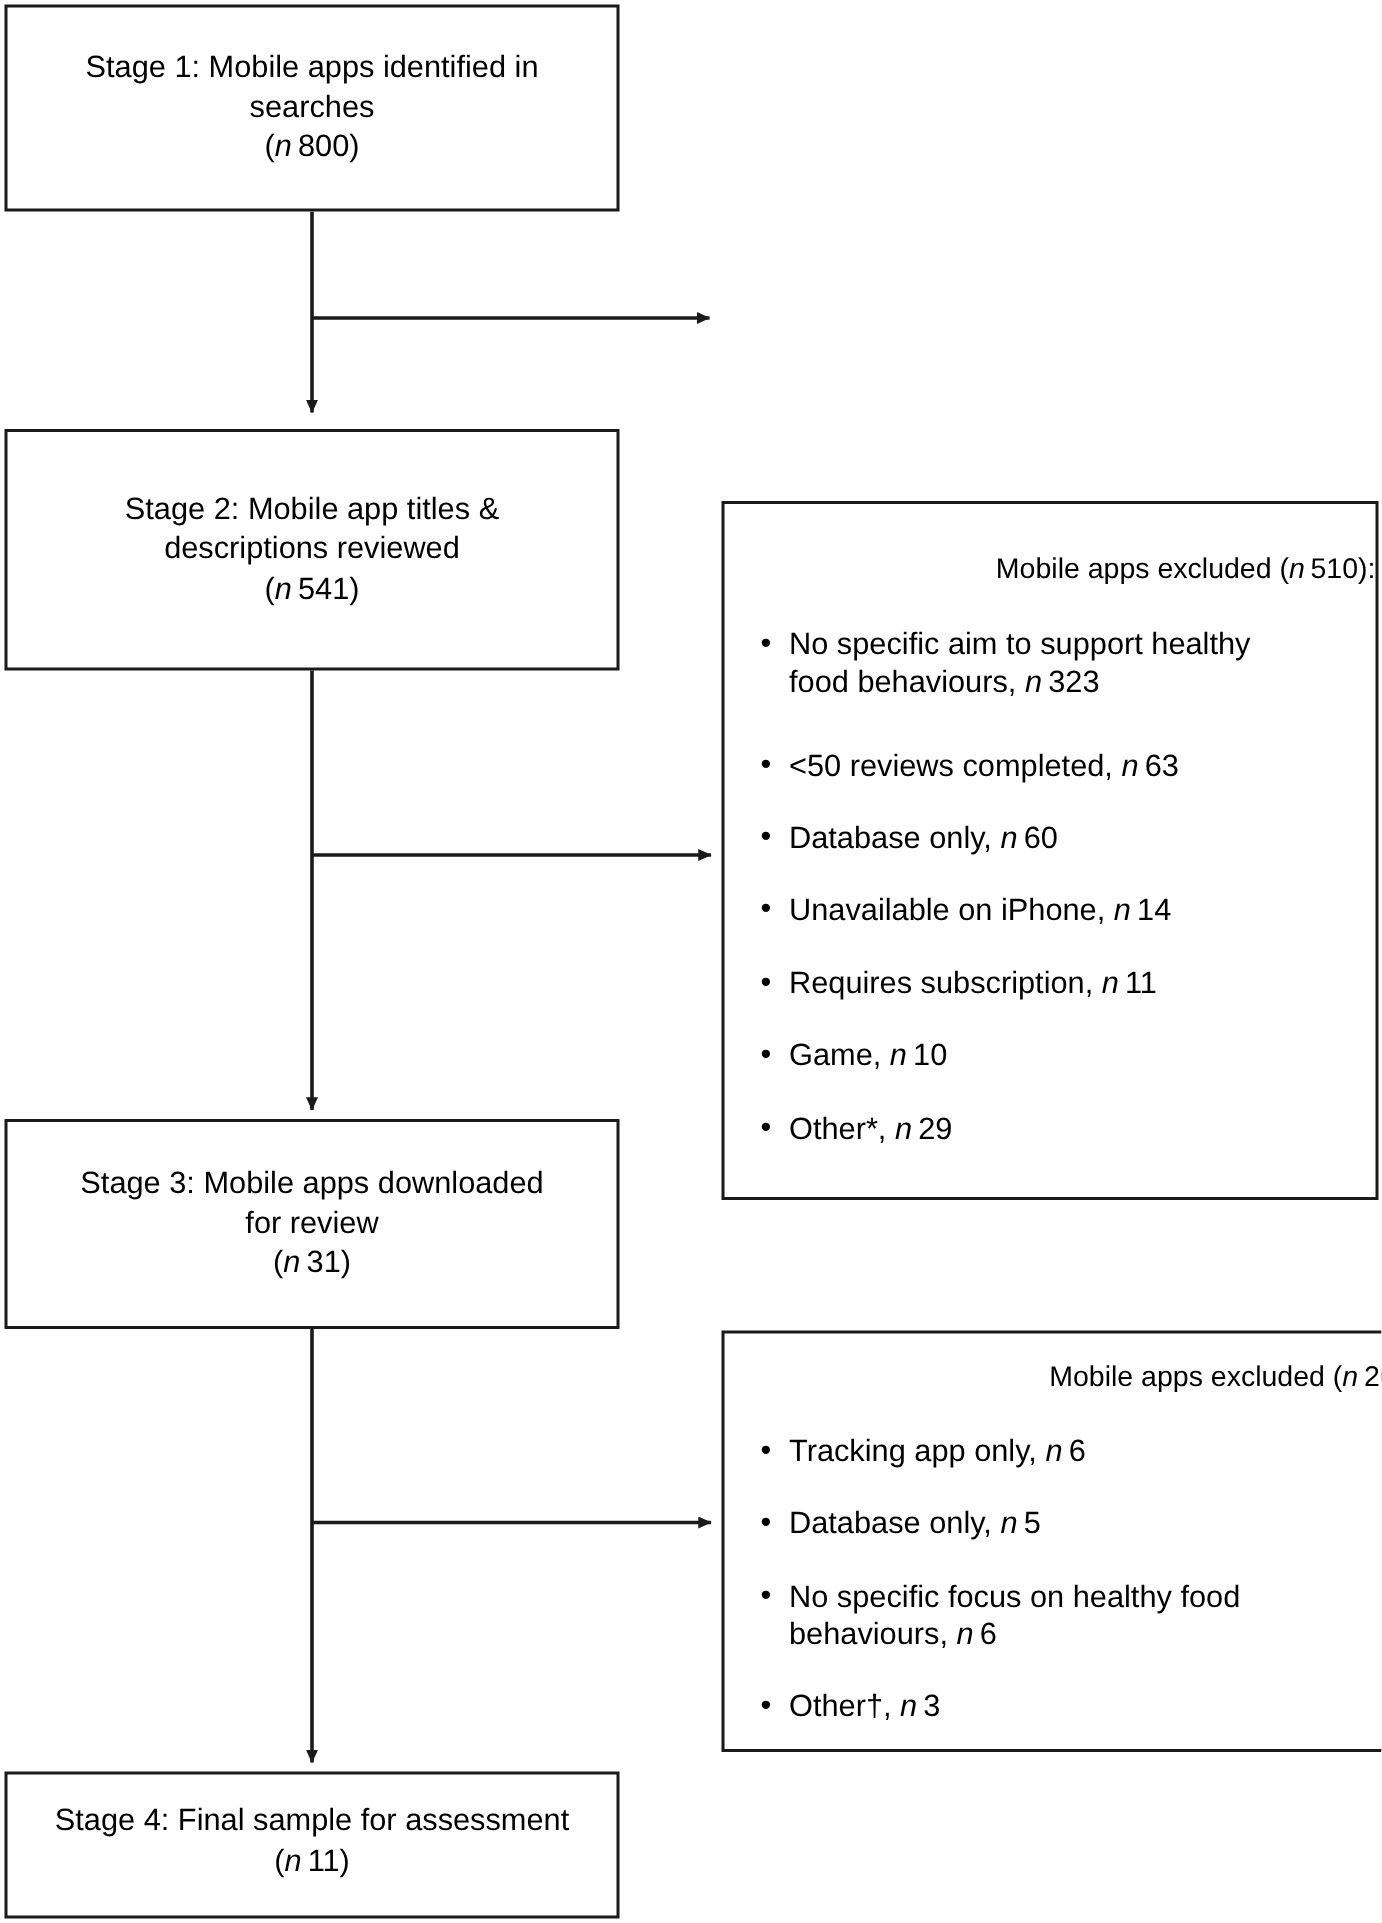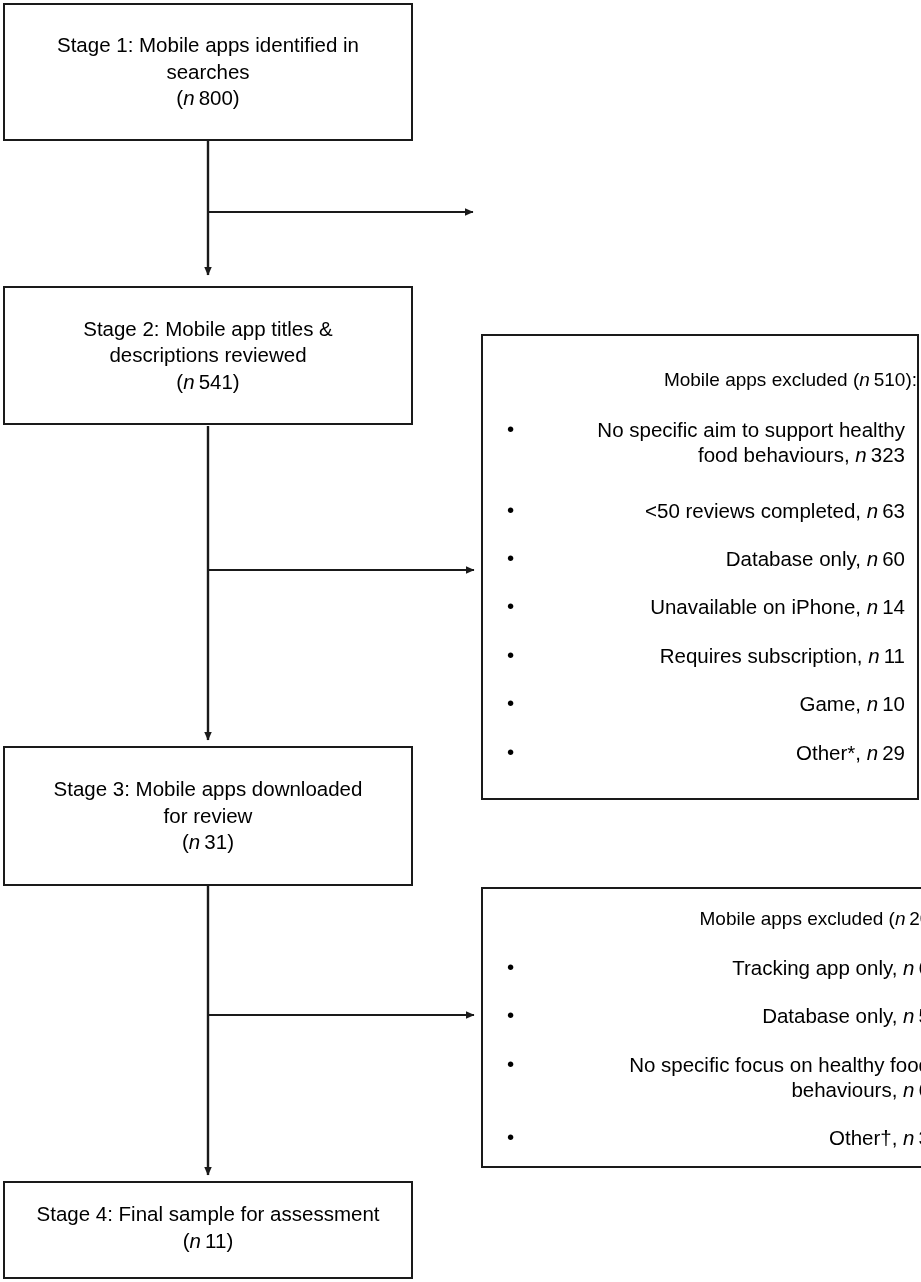--- a/index.html
+++ b/index.html
@@ -50,21 +50,20 @@
   }
   .excl-title {
     font-size: 19px;
     text-align: right;
     line-height: 1.3;
   }
   .bullet-list {
     list-style: none;
     margin: 16px;
     padding: 0;
-    text-align: right;
   }
   .bullet-item {
     position: relative;
     font-size: 20.5px;
     line-height: 1.24;
     padding-left: 21px;
     text-indent: 0;
   }
   .bullet-item::before {
     content: "\2022";
@@ -109,21 +108,21 @@
     <line x1="208" y1="886" x2="208" y2="1175" stroke="#1a1a1a" stroke-width="2.4" marker-end="url(#arrowhead)"></line>
 
     <line x1="208" y1="1015" x2="474" y2="1015" stroke="#1a1a1a" stroke-width="2.2" marker-end="url(#arrowhead)"></line>
   </svg>
 
   <div class="box stage-box" style="left:3px; top:3px; width:410px; height:138px;">
     <div class="stage-text">Stage 1: Mobile apps identified in<br>searches<br>(<span class="n-ital">n</span> 800)</div>
   </div>
 
 
-  <div class="box stage-box" style="left:3px; top:286px; width:410px; height:139px;">
+  <div class="box stage-box" style="left:3px; top:286px; width:410px; height:161px;">
     <div class="stage-text">Stage 2: Mobile app titles &amp;<br>descriptions reviewed<br>(<span class="n-ital">n</span> 541)</div>
   </div>
 
   <div class="box excl-box" style="left:481px; top:334px; width:438px; height:466px;">
     <div class="excl-title" style="margin-top:32px;">Mobile apps excluded (<span class="n-ital">n</span> 510):</div>
     <ul class="bullet-list" style="margin-top:24px; margin-left:22px; margin-right:12px;">
       <li class="bullet-item" style="margin-bottom:30px;">No specific aim to support healthy<br>food behaviours, <span class="n-ital">n</span> 323</li>
       <li class="bullet-item" style="margin-bottom:23px;">&lt;50 reviews completed, <span class="n-ital">n</span> 63</li>
       <li class="bullet-item" style="margin-bottom:23px;">Database only, <span class="n-ital">n</span> 60</li>
       <li class="bullet-item" style="margin-bottom:23px;">Unavailable on iPhone, <span class="n-ital">n</span> 14</li>

